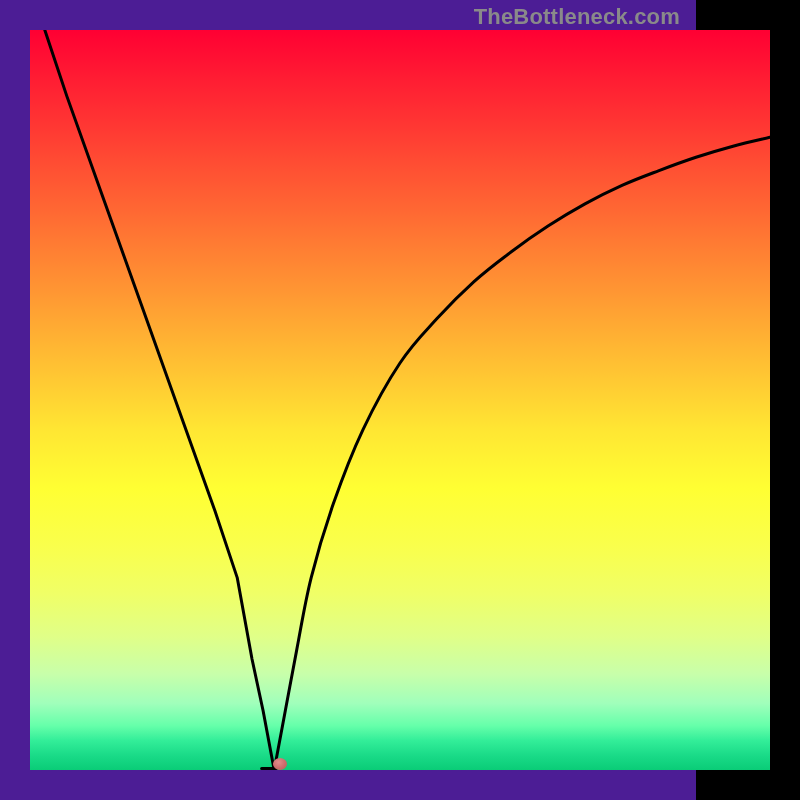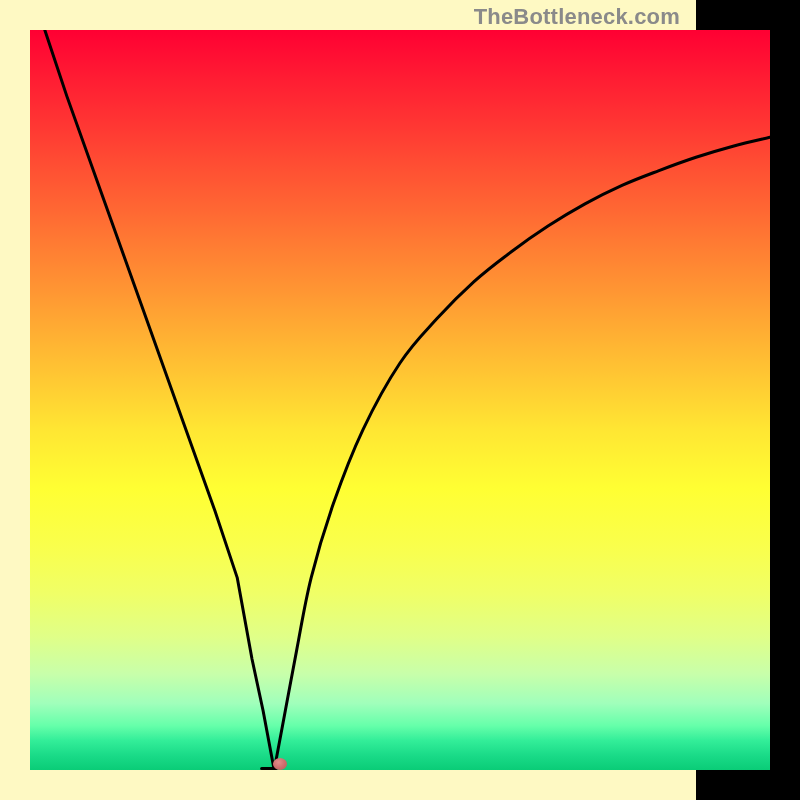--- a/index.html
+++ b/index.html
@@ -1,20 +1,20 @@
 <!DOCTYPE html>
 <html><head>
 <meta charset="utf-8">
 <style>
   * { margin: 0; padding: 0; box-sizing: border-box; }
   html, body { width: 800px; height: 800px; overflow: hidden; background: #000; }
   .container {
     width: 696px;
     height: 800px;
-    background: #fef9c3;
+    background: #4c1d95;
     position: relative;
   }
   .watermark {
     position: absolute;
     top: 4px;
     right: 16px;
     font-family: Arial, Helvetica, sans-serif;
     font-size: 22px;
     font-weight: 600;
     color: #8a8a8a;

